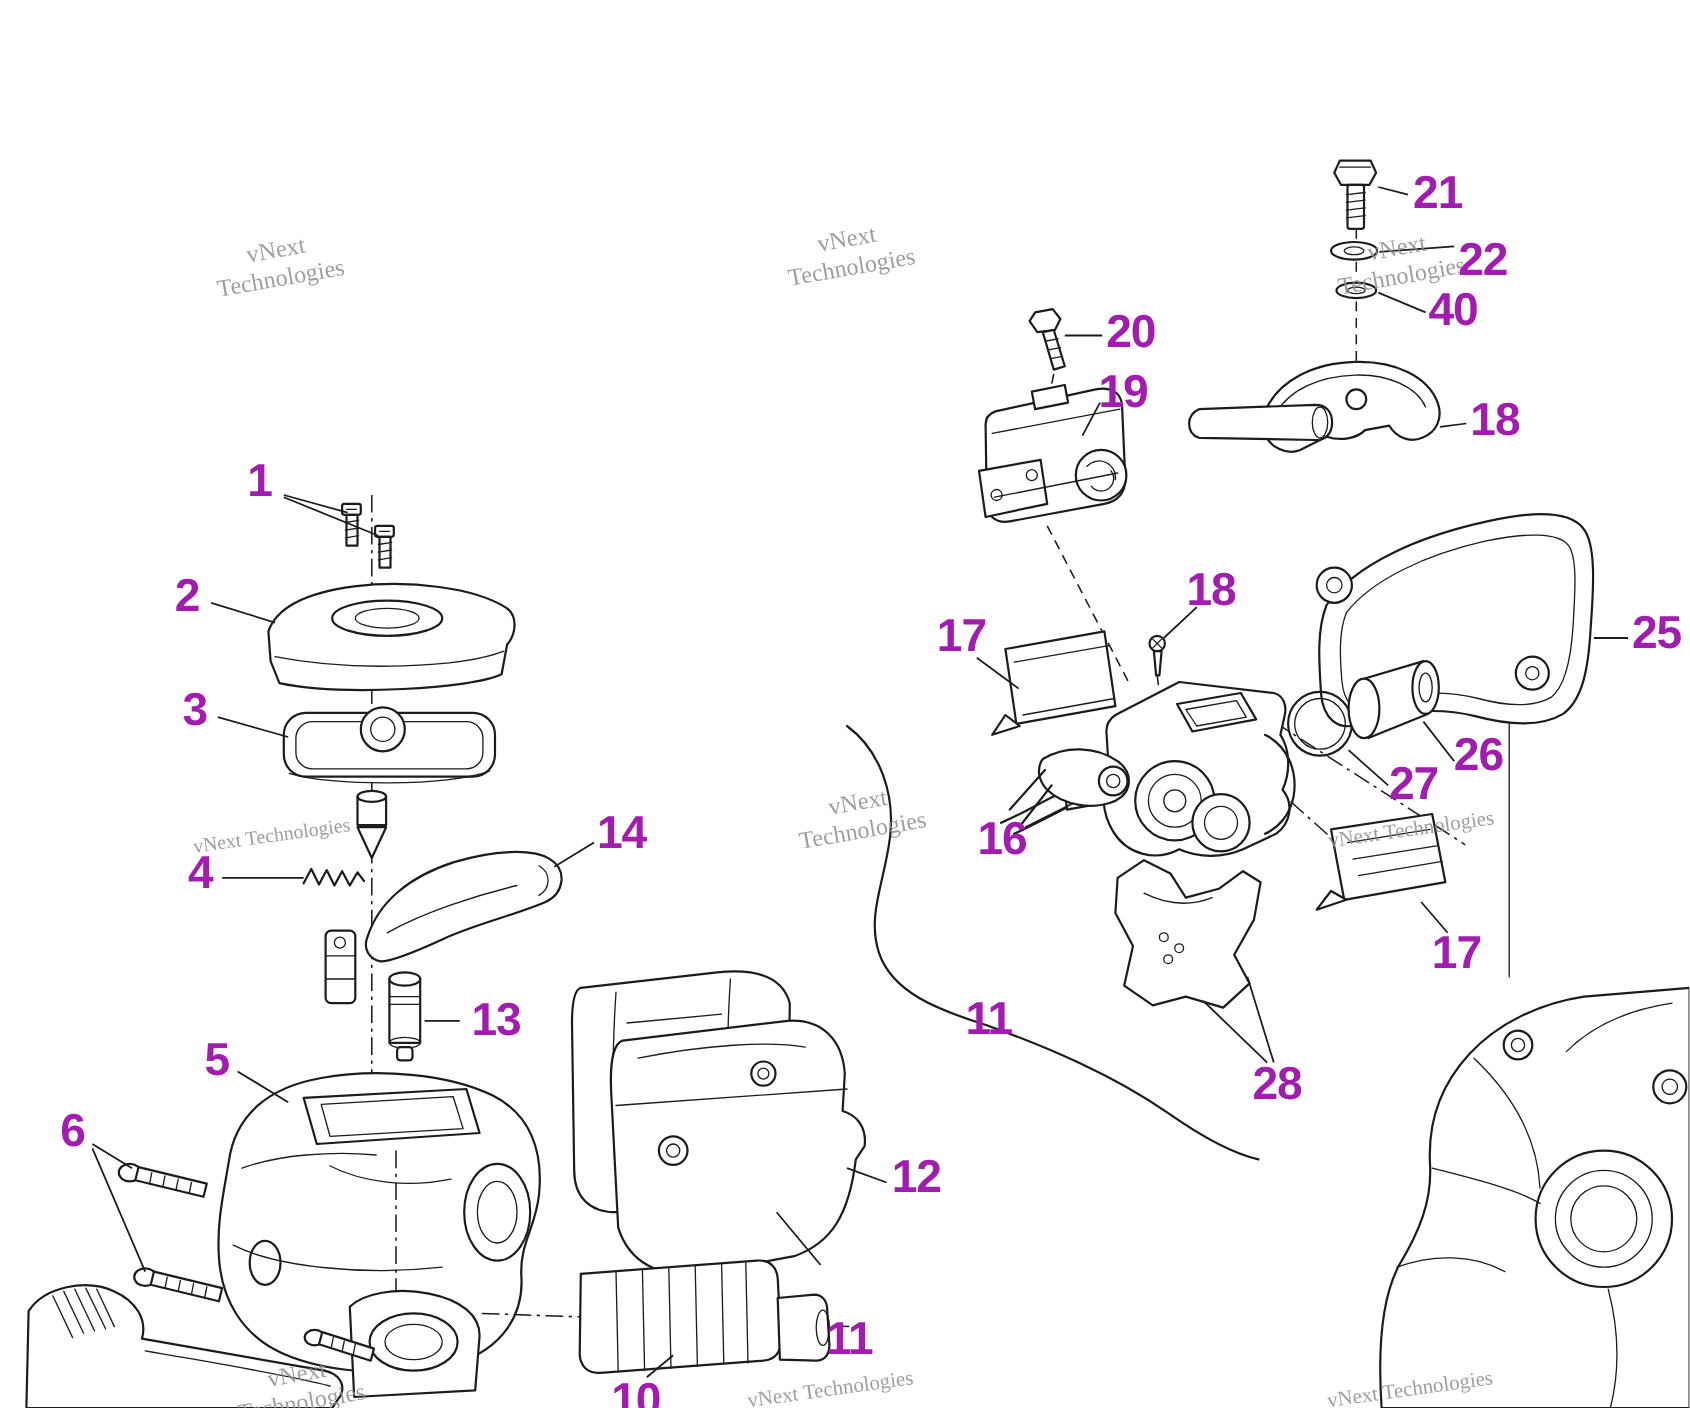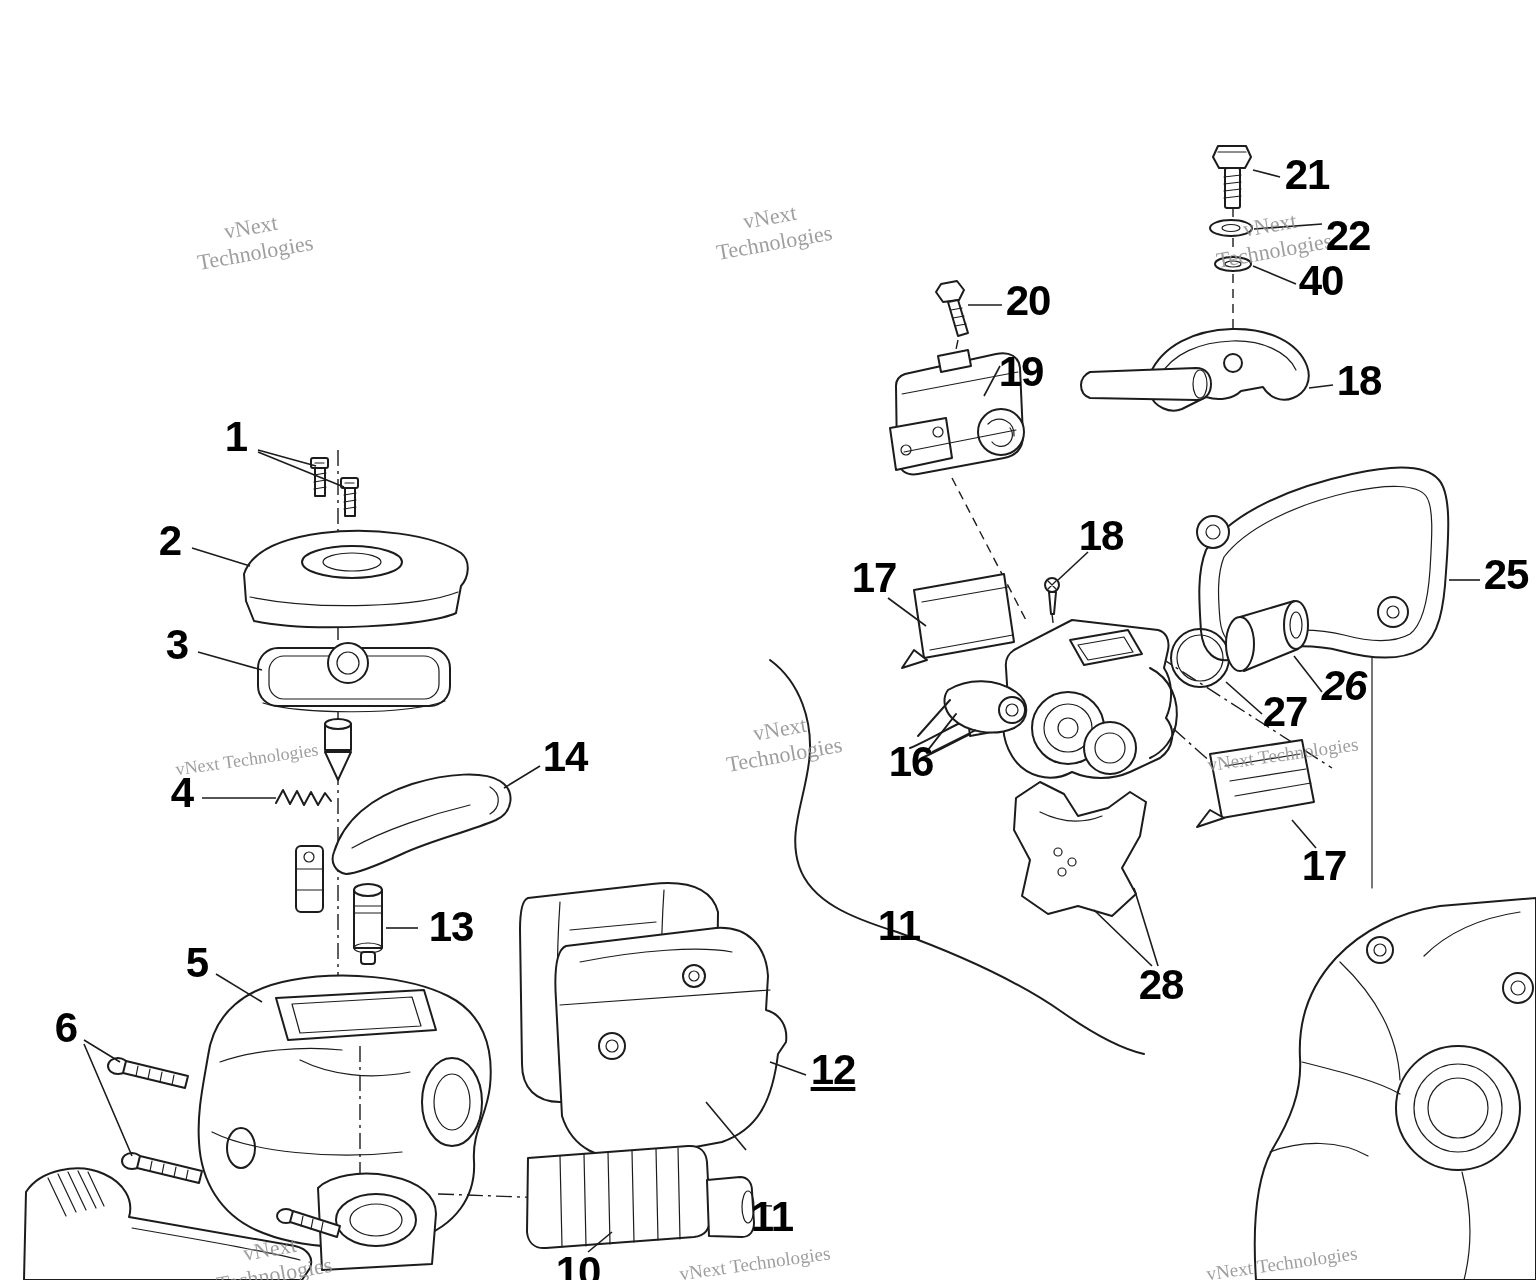--- a/index.html
+++ b/index.html
@@ -4,21 +4,21 @@
 <style>
   html,body{margin:0;padding:0;background:#ffffff;}
   .canvas{position:relative;width:1536px;height:1280px;background:#ffffff;overflow:hidden;
           font-family:"Liberation Sans","DejaVu Sans",sans-serif;}
   .art{position:absolute;left:0;top:0;z-index:1;}
   .layer{position:absolute;left:0;top:0;width:100%;height:100%;}
   #watermark-layer{z-index:2;pointer-events:none;}
   #callout-layer{z-index:3;}
   .callout{position:absolute;transform:translate(-50%,-50%);
            font-family:"Liberation Sans","DejaVu Sans",sans-serif;
-           font-weight:700;font-size:42px;line-height:1;color:#000000;letter-spacing:-1px;}
+           font-weight:700;font-size:42px;line-height:1;color:#a21caf;letter-spacing:-1px;}
   .watermark{position:absolute;font-family:"Liberation Serif","DejaVu Serif",serif;
              color:#8e8e8e;opacity:.85;text-align:center;line-height:1.18;white-space:nowrap;}
   svg .ln{fill:none;stroke:#1c1c1c;stroke-width:2;stroke-linecap:round;stroke-linejoin:round;}
   svg .fw{fill:#ffffff;stroke:#1c1c1c;stroke-width:2;stroke-linecap:round;stroke-linejoin:round;}
   svg .thin{fill:none;stroke:#1c1c1c;stroke-width:1.2;stroke-linecap:round;stroke-linejoin:round;}
   svg .lead{fill:none;stroke:#1c1c1c;stroke-width:1.6;}
   svg .dashdot{fill:none;stroke:#1c1c1c;stroke-width:1.4;stroke-dasharray:16 5 3 5;}
   svg .dash{fill:none;stroke:#1c1c1c;stroke-width:1.4;stroke-dasharray:9 6;}
 </style>
 </head>
@@ -364,33 +364,33 @@
     </div>
   <div id="callout-layer" class="layer">
       <div class="callout" style="left: 236px; top: 437px;">1</div>
       <div class="callout" style="left: 170px; top: 541px;">2</div>
       <div class="callout" style="left: 177px; top: 645px;">3</div>
       <div class="callout" style="left: 182px; top: 793px;">4</div>
       <div class="callout" style="left: 197px; top: 963px;">5</div>
       <div class="callout" style="left: 66px; top: 1028px;">6</div>
       <div class="callout" style="left: 578px; top: 1272px;">10</div>
       <div class="callout" style="left: 772px; top: 1217px;">11</div>
-      <div class="callout" style="left: 833px; top: 1070px; text-decoration: underline;">12</div>
+      <div class="callout" style="left: 833px; top: 1070px;">12</div>
       <div class="callout" style="left: 441px; top: 927px; margin-left: 10px;">13</div>
       <div class="callout" style="left: 565px; top: 757px;">14</div>
       <div class="callout" style="left: 899px; top: 926px;">11</div>
       <div class="callout" style="left: 911px; top: 762px;">16</div>
       <div class="callout" style="left: 874px; top: 578px;">17</div>
       <div class="callout" style="left: 1324px; top: 866px;">17</div>
       <div class="callout" style="left: 1101px; top: 536px;">18</div>
-      <div class="callout" style="left: 1021px; top: 356px; margin-top: 16px;">19</div>
+      <div class="callout" style="left: 1021px; top: 356px;">19</div>
       <div class="callout" style="left: 1028px; top: 301px;">20</div>
       <div class="callout" style="left: 1307px; top: 175px;">21</div>
       <div class="callout" style="left: 1348px; top: 236px;">22</div>
       <div class="callout" style="left: 1321px; top: 281px;">40</div>
       <div class="callout" style="left: 1359px; top: 381px;">18</div>
       <div class="callout" style="left: 1506px; top: 575px;">25</div>
-      <div class="callout" style="left: 1344px; top: 686px; font-style: italic;">26</div>
+      <div class="callout" style="left: 1344px; top: 686px;">26</div>
       <div class="callout" style="left: 1285px; top: 712px;">27</div>
       <div class="callout" style="left: 1161px; top: 985px;">28</div>
     </div>
 
 </div>
 
 </body></html>

